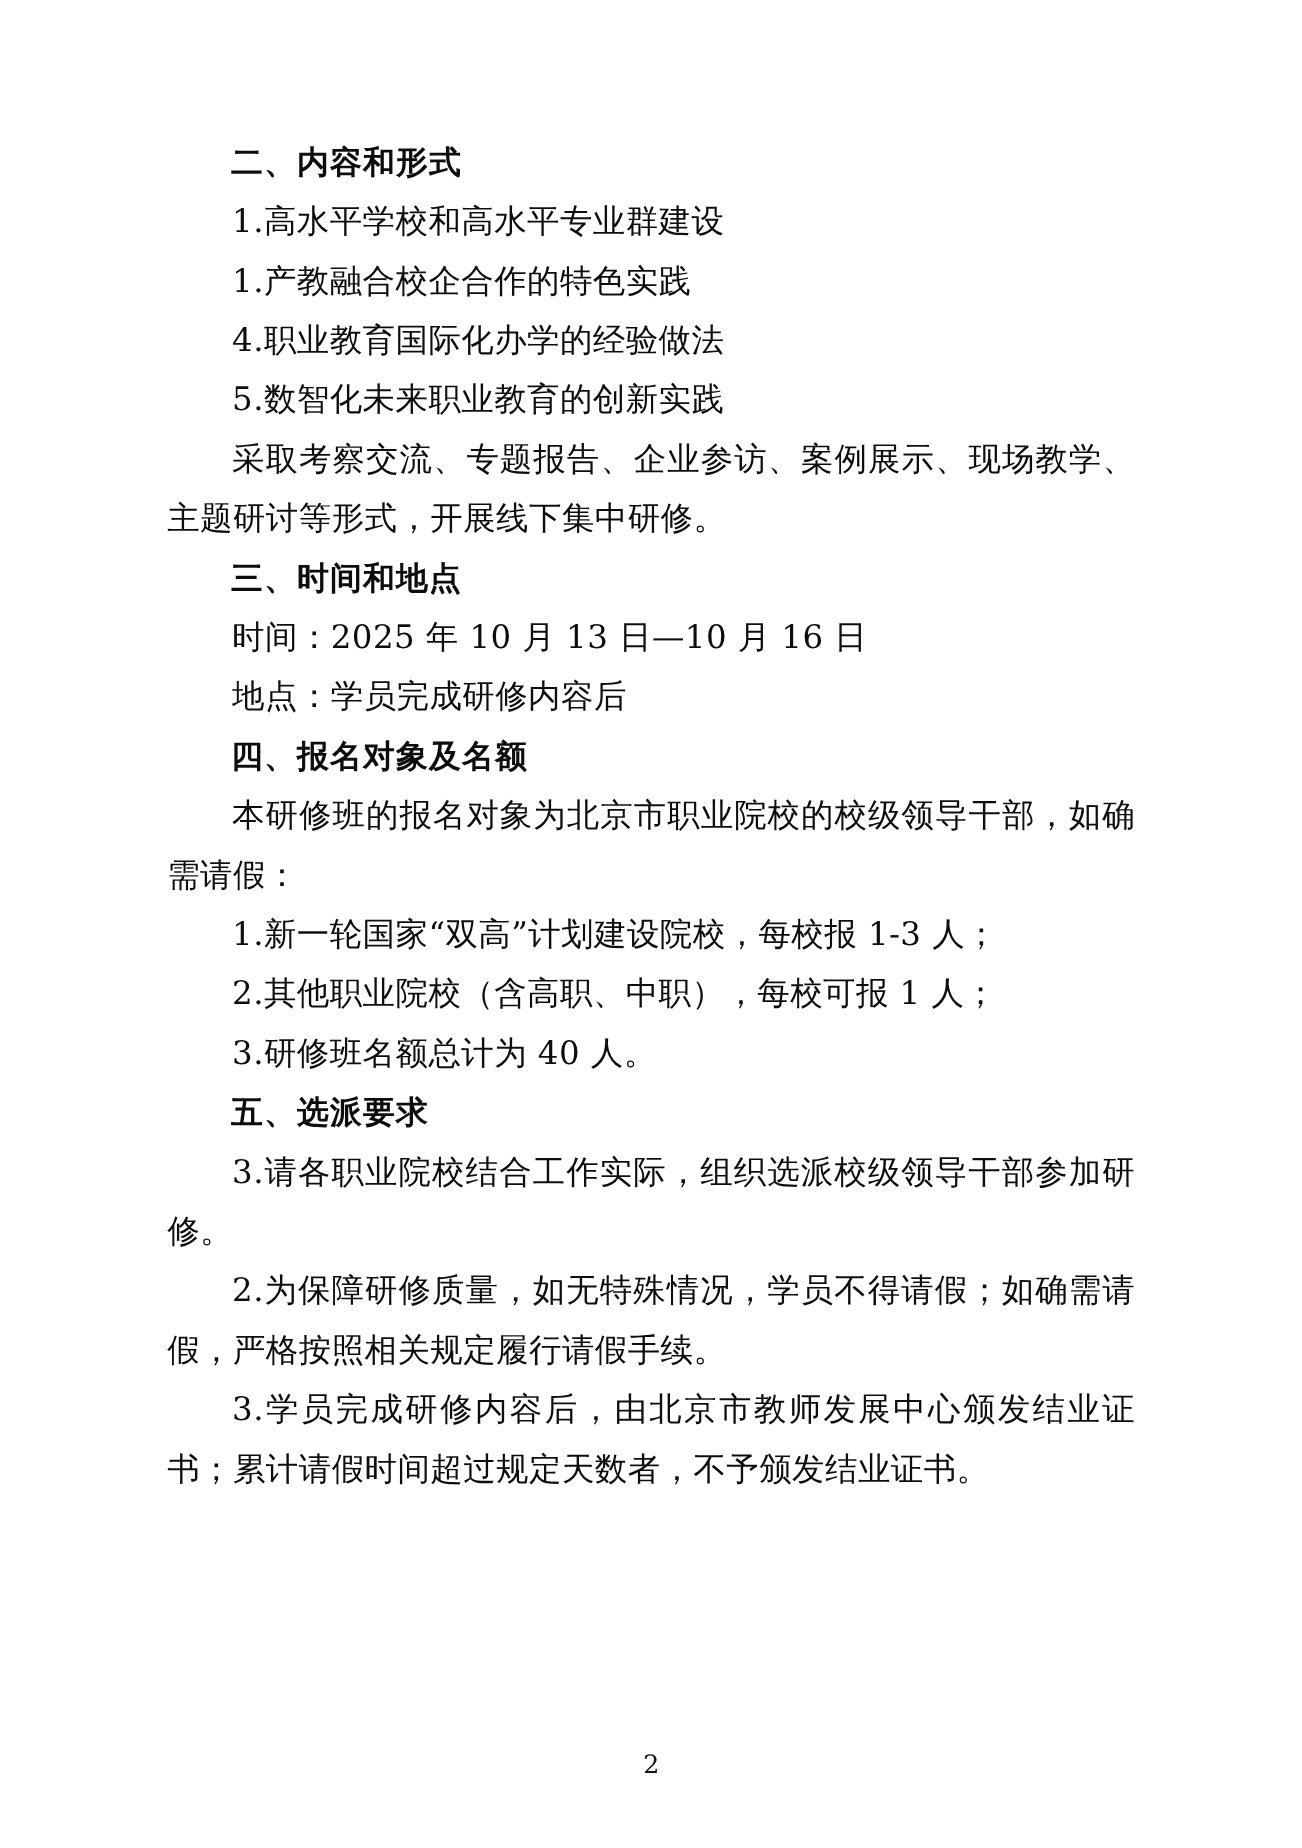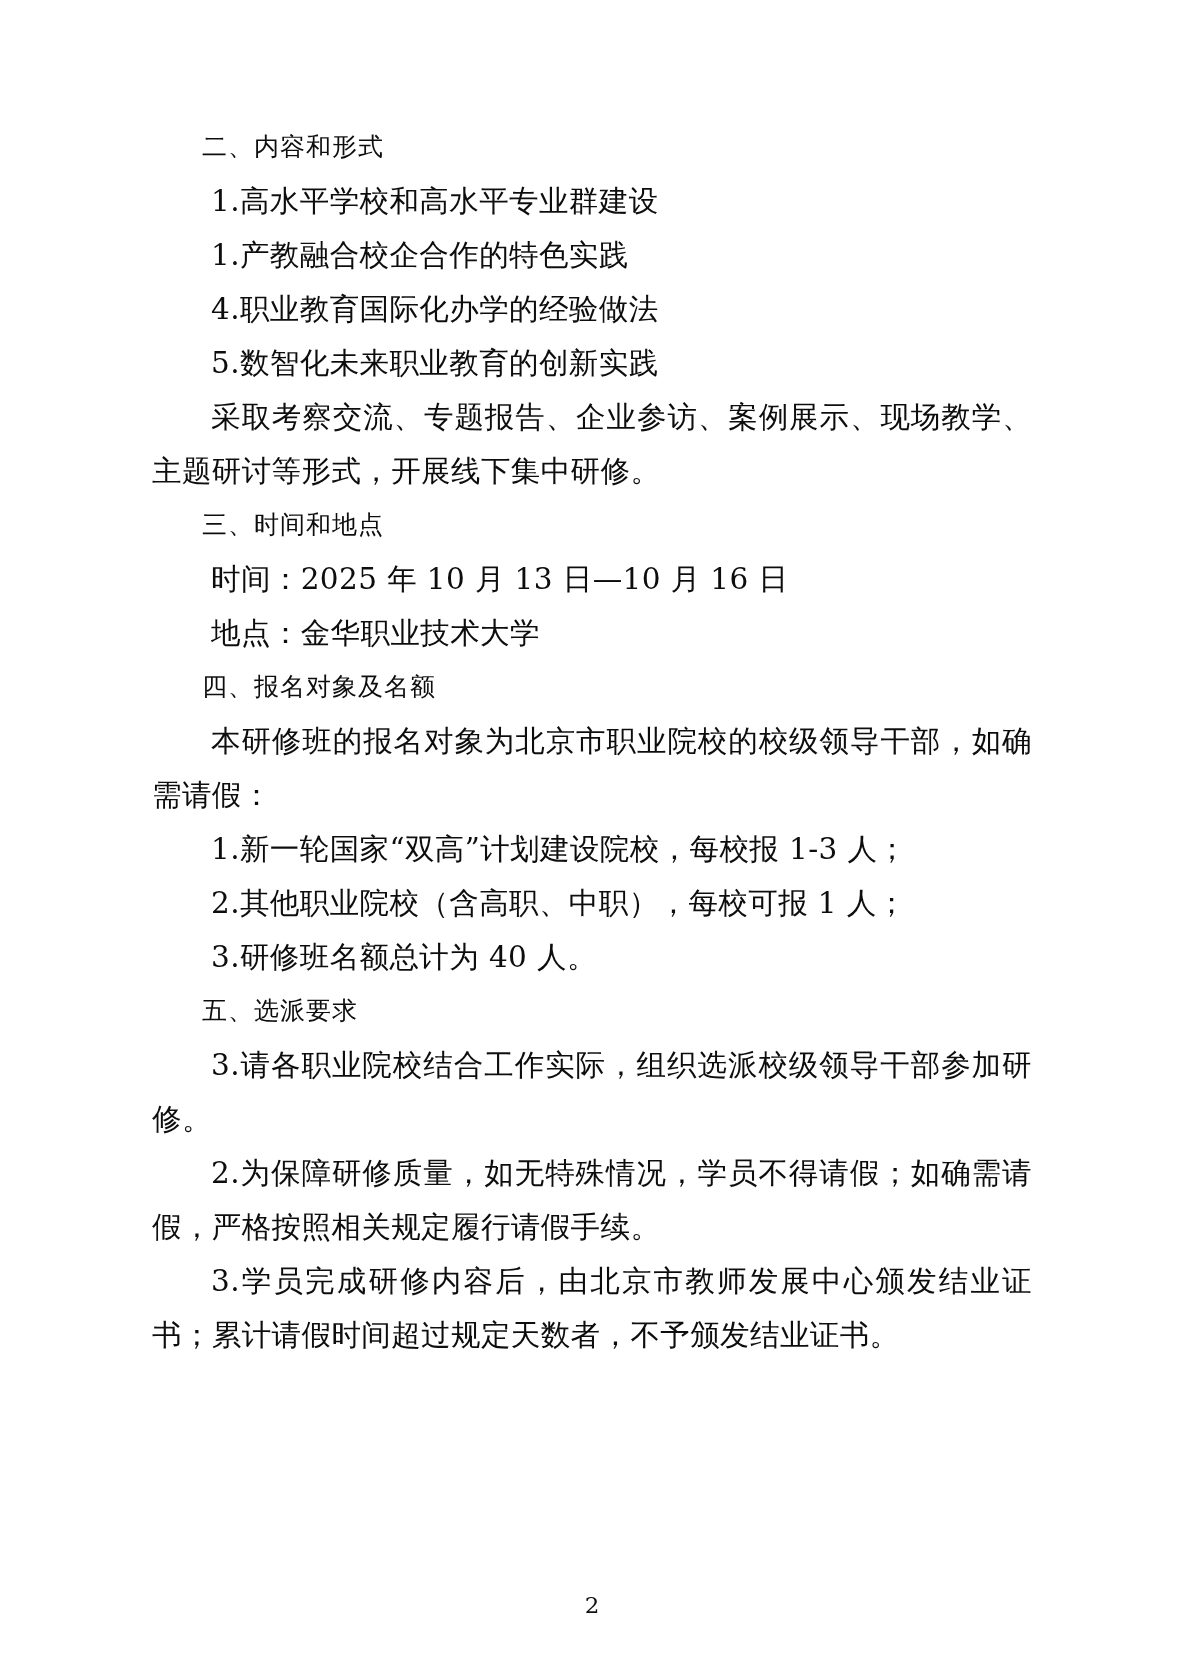--- a/index.html
+++ b/index.html
@@ -23,22 +23,22 @@
     padding: 120px 152px 60px 152px;
   }
   .doc-body {
     font-size: 29.5px;
     line-height: 54px;
     letter-spacing: 0.4px;
     text-align: justify;
   }
   .heading {
     font-family: "DejaVu Sans", "Liberation Sans", sans-serif;
-    font-weight: normal;
-    font-size: 25px;
+    font-weight: bold;
+    font-size: 29px;
     line-height: 54px;
     text-indent: 2em;
     letter-spacing: 1px;
     margin: 0;
   }
   .para {
     margin: 0;
     text-indent: 2em;
   }
   .list-item {
@@ -70,21 +70,21 @@
       <p class="list-item">1.高水平学校和高水平专业群建设</p>
       <p class="list-item">1.产教融合校企合作的特色实践</p>
       <p class="list-item">4.职业教育国际化办学的经验做法</p>
       <p class="list-item">5.数智化未来职业教育的创新实践</p>
       <p class="para">采取考察交流、专题报告、企业参访、案例展示、现场教学、主题研讨等形式，开展线下集中研修。</p>
     </div>
 
     <div class="block">
       <p class="heading">三、时间和地点</p>
       <p class="list-item">时间：2025 年 10 月 13 日—10 月 16 日</p>
-      <p class="list-item">地点：金华职业技术大学</p>
+      <p class="list-item">地点：学员完成研修内容后</p>
     </div>
 
     <div class="block">
       <p class="heading">四、报名对象及名额</p>
       <p class="para">本研修班的报名对象为北京市职业院校的校级领导干部，如确需请假：</p>
       <p class="list-item">1.新一轮国家“双高”计划建设院校，每校报 1-3 人；</p>
       <p class="list-item">2.其他职业院校（含高职、中职），每校可报 1 人；</p>
       <p class="list-item">3.研修班名额总计为 40 人。</p>
     </div>
 

